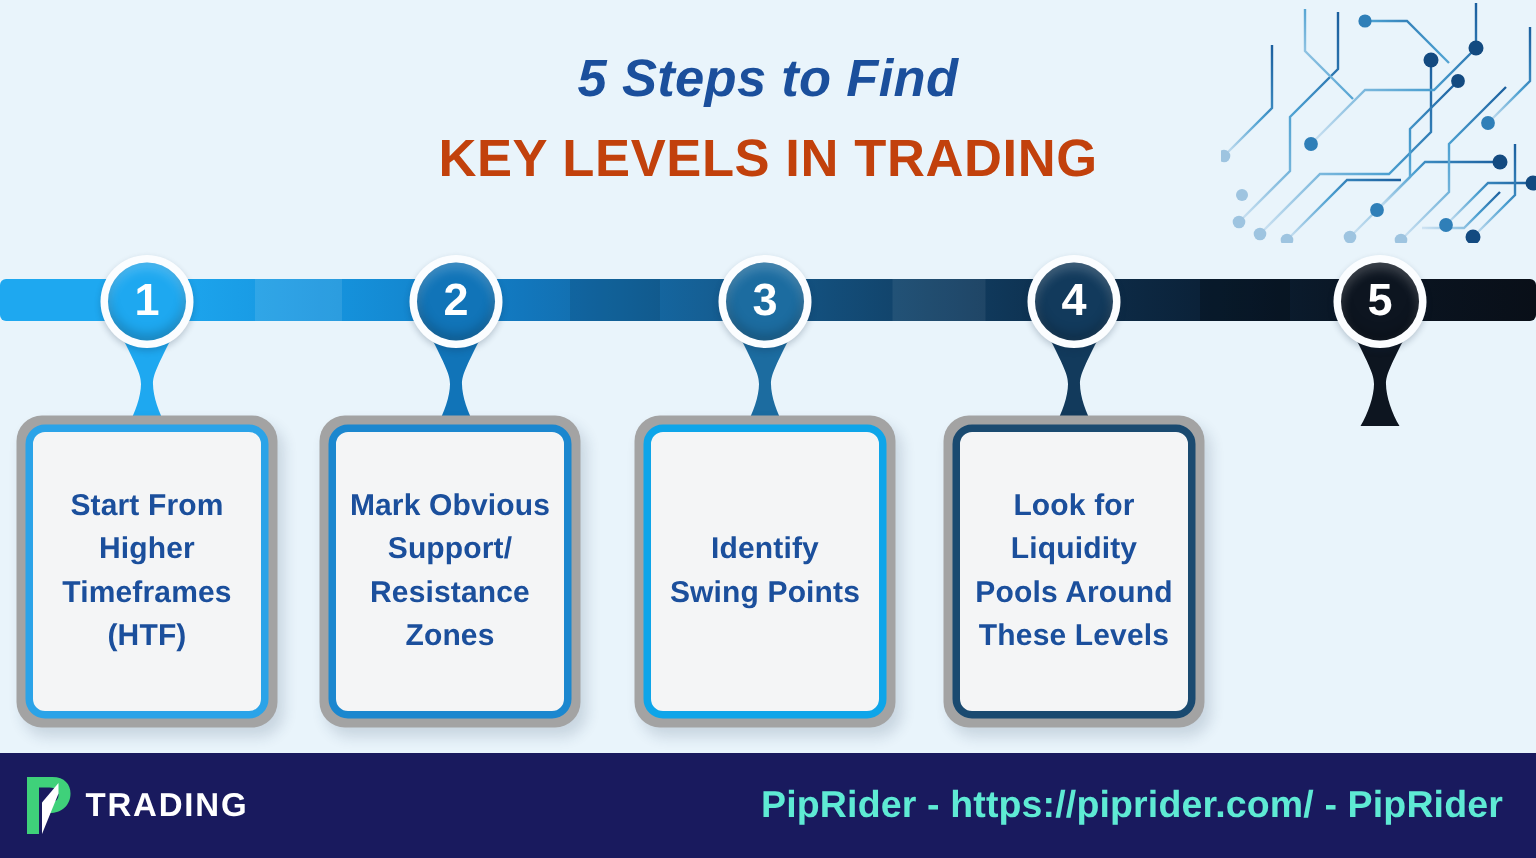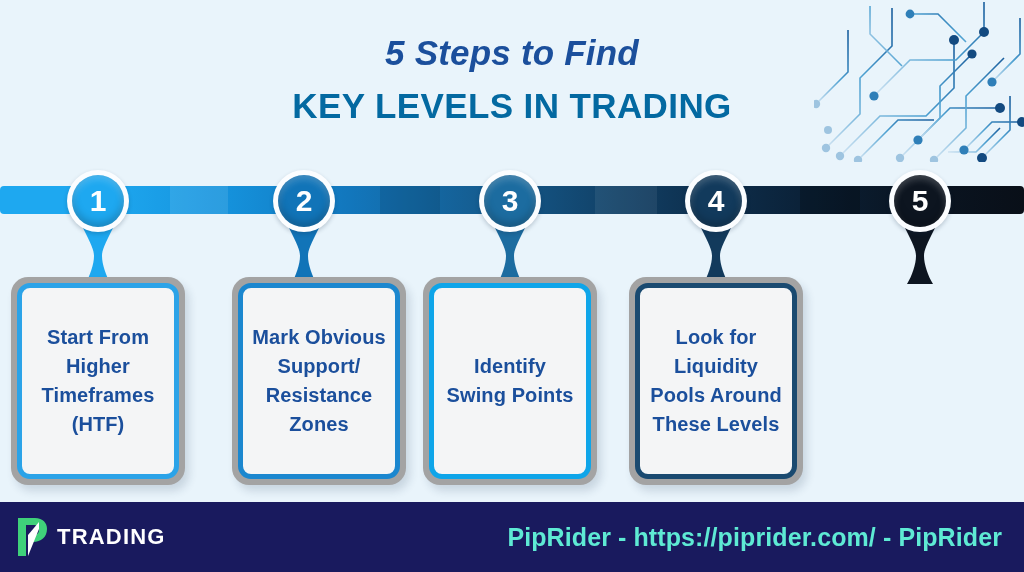--- a/index.html
+++ b/index.html
@@ -16,21 +16,21 @@
 
   
   .header{position:absolute;top:0;left:0;width:860px;height:160px;}
   .title-l1{
     position:absolute;top:33px;left:0;width:1024px;text-align:center;
     font-size:35px;font-weight:bold;font-style:italic;color:#1b4f9c;
     letter-spacing:0.2px;
   }
   .title-l2{
     position:absolute;top:86px;left:0;width:1024px;text-align:center;
-    font-size:35px;font-weight:bold;color:#0369a1;letter-spacing:0.4px;
+    font-size:35px;font-weight:bold;color:#c2410c;letter-spacing:0.4px;
   }
 
   
   .timeline{position:absolute;top:186px;left:0;width:1024px;height:28px;}
   .bar{
     position:absolute;top:0;left:0;width:1024px;height:28px;border-radius:4px;
     background:linear-gradient(90deg,
        #1ea8f0 0%, #1ea8f0 10%,
        #1592dc 22%, #1277bd 34%,
        #155f94 46%, #12456d 58%,
@@ -200,21 +200,21 @@
   <div class="node" style="left:889px;">
     <div class="ring"></div>
     <div class="disc" style="background:#0d1520;">5</div>
   </div>
 
   <div class="card" style="left:11px;">
     <div class="card-inner" style="border:5px solid #2ba3e8;">
       <div class="card-text">Start From Higher Timeframes (HTF)</div>
     </div>
   </div>
-  <div class="card" style="left:232px;">
+  <div class="card" style="left:213px;">
     <div class="card-inner" style="border:5px solid #1b87cf;">
       <div class="card-text">Mark Obvious Support/ Resistance Zones</div>
     </div>
   </div>
   <div class="card" style="left:423px;">
     <div class="card-inner" style="border:5px solid #0ea5e9;">
       <div class="card-text">Identify Swing Points</div>
     </div>
   </div>
   <div class="card" style="left:629px;">

